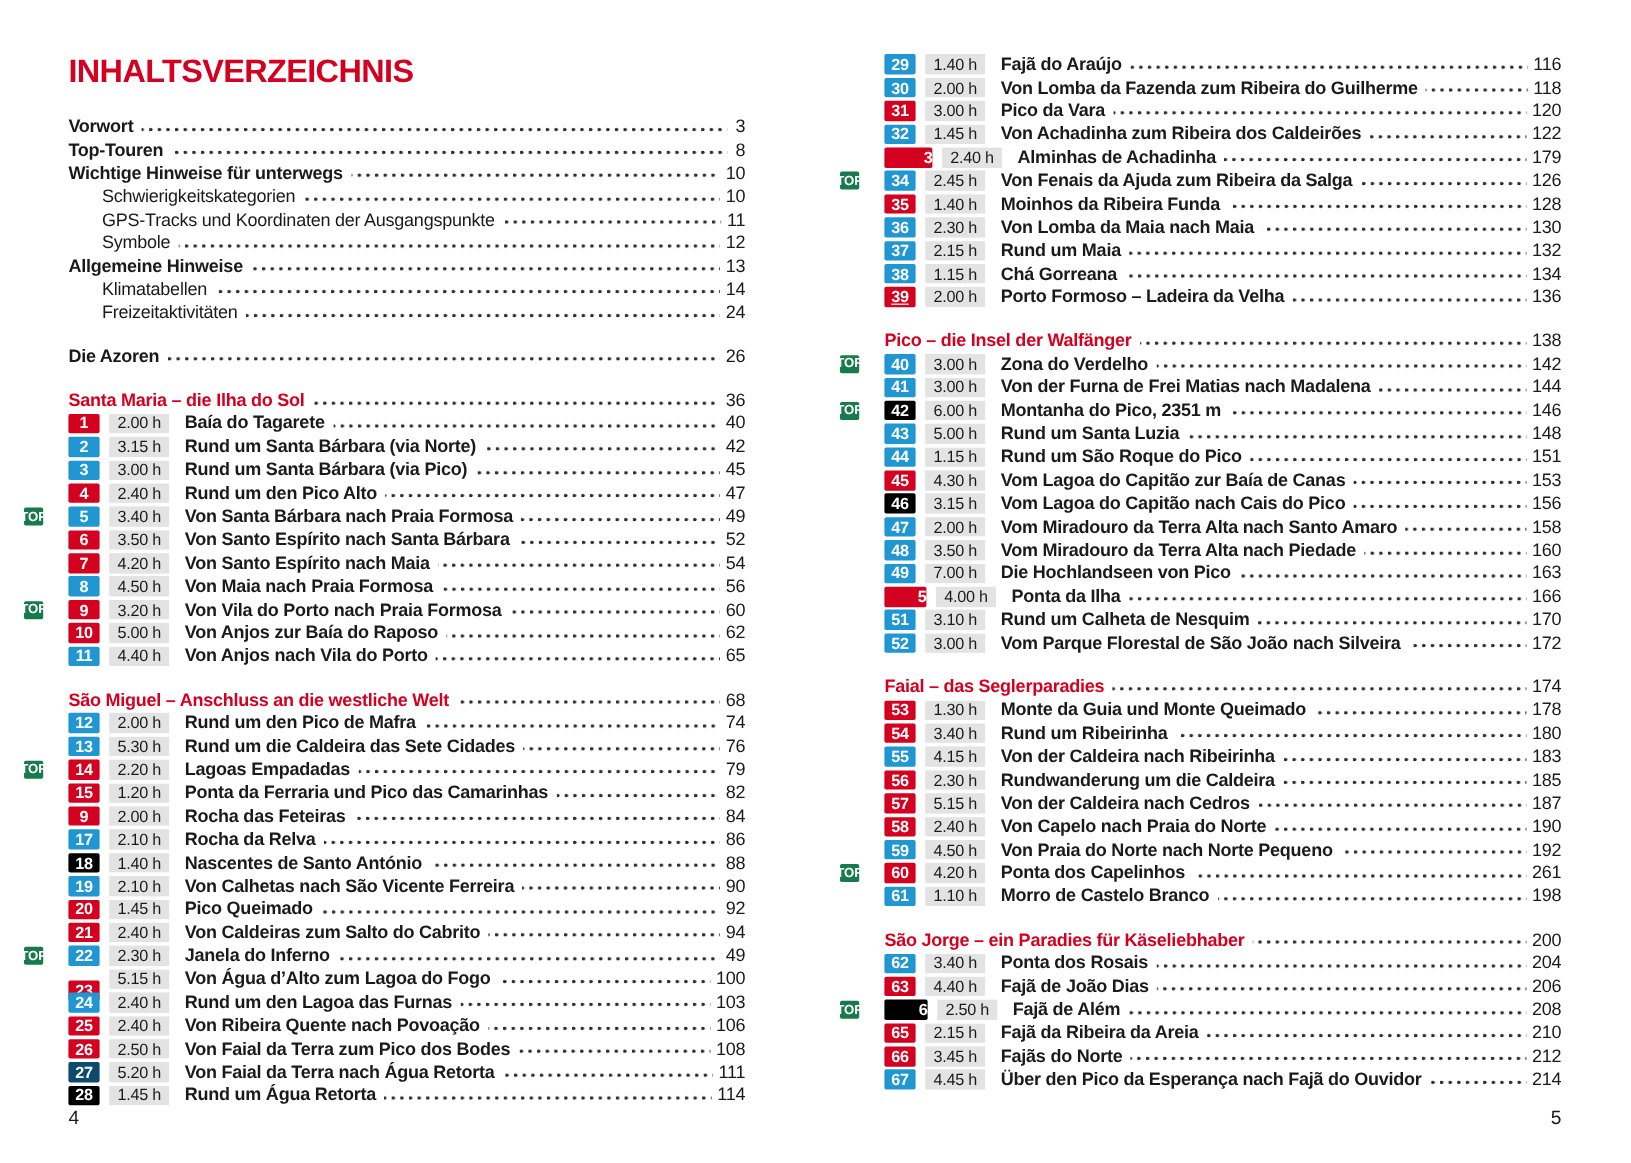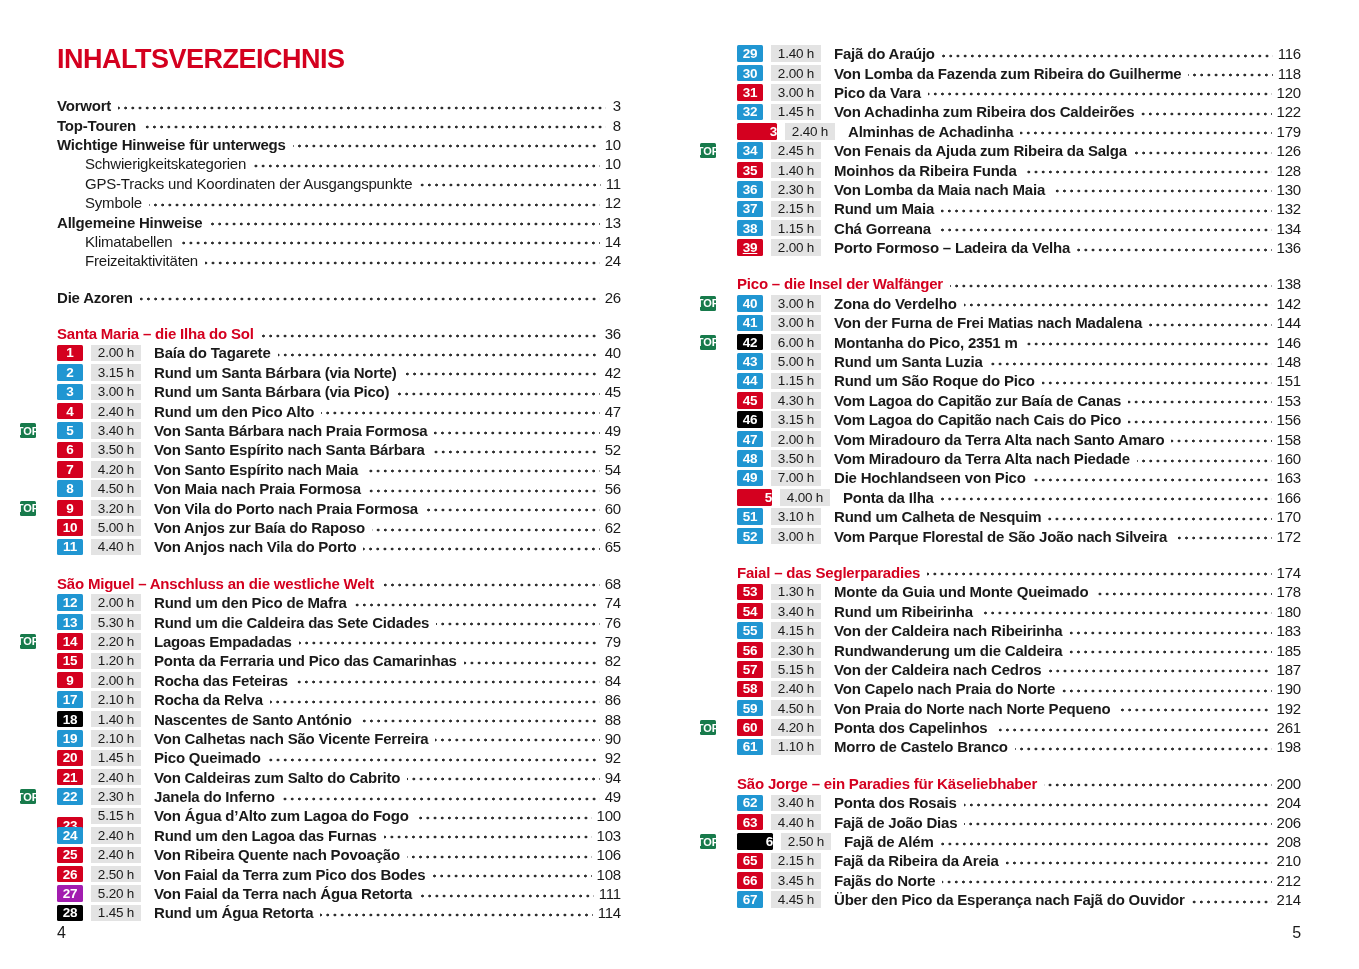--- a/index.html
+++ b/index.html
@@ -375,21 +375,21 @@
             <span class="pagenum">106</span>
           </div>
           <div class="row tour-row">
             <span class="num-box" style="background: rgb(212, 0, 31);">26</span>
             <span class="time-cell">2.50 h</span>
             <span class="tour-title">Von Faial da Terra zum Pico dos Bodes</span>
             <span class="leader"></span>
             <span class="pagenum">108</span>
           </div>
           <div class="row tour-row">
-            <span class="num-box" style="background: #a21caf;">27</span>
+            <span class="num-box" style="background: #0c4a6e;">27</span>
             <span class="time-cell">5.20 h</span>
             <span class="tour-title">Von Faial da Terra nach Água Retorta</span>
             <span class="leader"></span>
             <span class="pagenum">111</span>
           </div>
           <div class="row tour-row">
             <span class="num-box" style="background: rgb(0, 0, 0);">28</span>
             <span class="time-cell">1.45 h</span>
             <span class="tour-title">Rund um Água Retorta</span>
             <span class="leader"></span>

